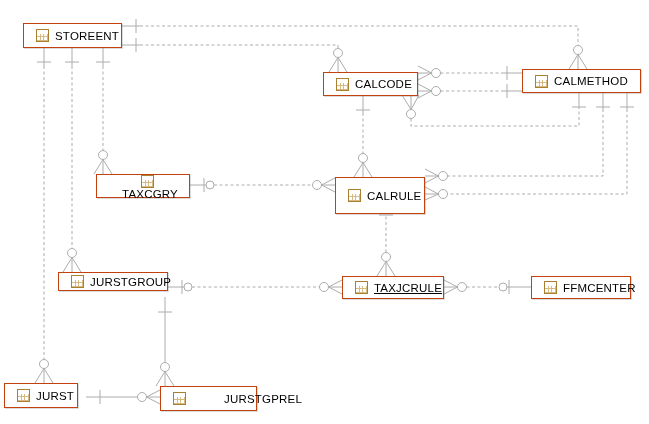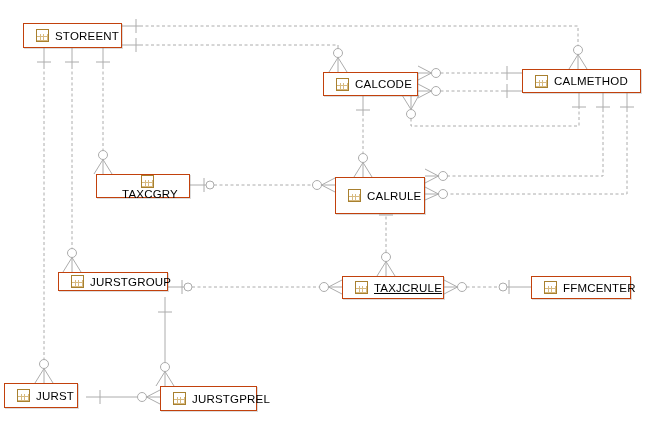--- a/index.html
+++ b/index.html
@@ -48,21 +48,21 @@
   
   #e-storeent  {left:23px; top:23px; width:99px; height:25px;}
   #e-calcode   {left:323px;top:72px; width:95px; height:24px;}
   #e-calmethod {left:522px;top:69px; width:119px;height:24px;}
   #e-taxcgry   {left:96px; top:174px;width:94px; height:24px;flex-direction:column;}
   #e-calrule   {left:335px;top:177px;width:90px; height:37px;}
   #e-jurstgroup{left:58px; top:272px;width:110px;height:19px;}
   #e-taxjcrule {left:342px;top:276px;width:102px;height:23px;text-decoration:underline;}
   #e-ffmcenter {left:531px;top:276px;width:100px;height:23px;}
   #e-jurst     {left:4px; top:383px;width:74px; height:25px;}
-  #e-jurstgprel{left:160px;top:386px;width:97px; height:25px;}
+  #e-jurstgprel{left:160px;top:386px;width:97px; height:25px;gap:32px;}
 </style>
 </head>
 <body>
 
 <div id="canvas">
 
   <svg id="rel-layer" xmlns="http://www.w3.org/2000/svg" viewBox="0 0 649 424">
 
     <g>
       <path class="s" d="M122,26 H140"></path>

